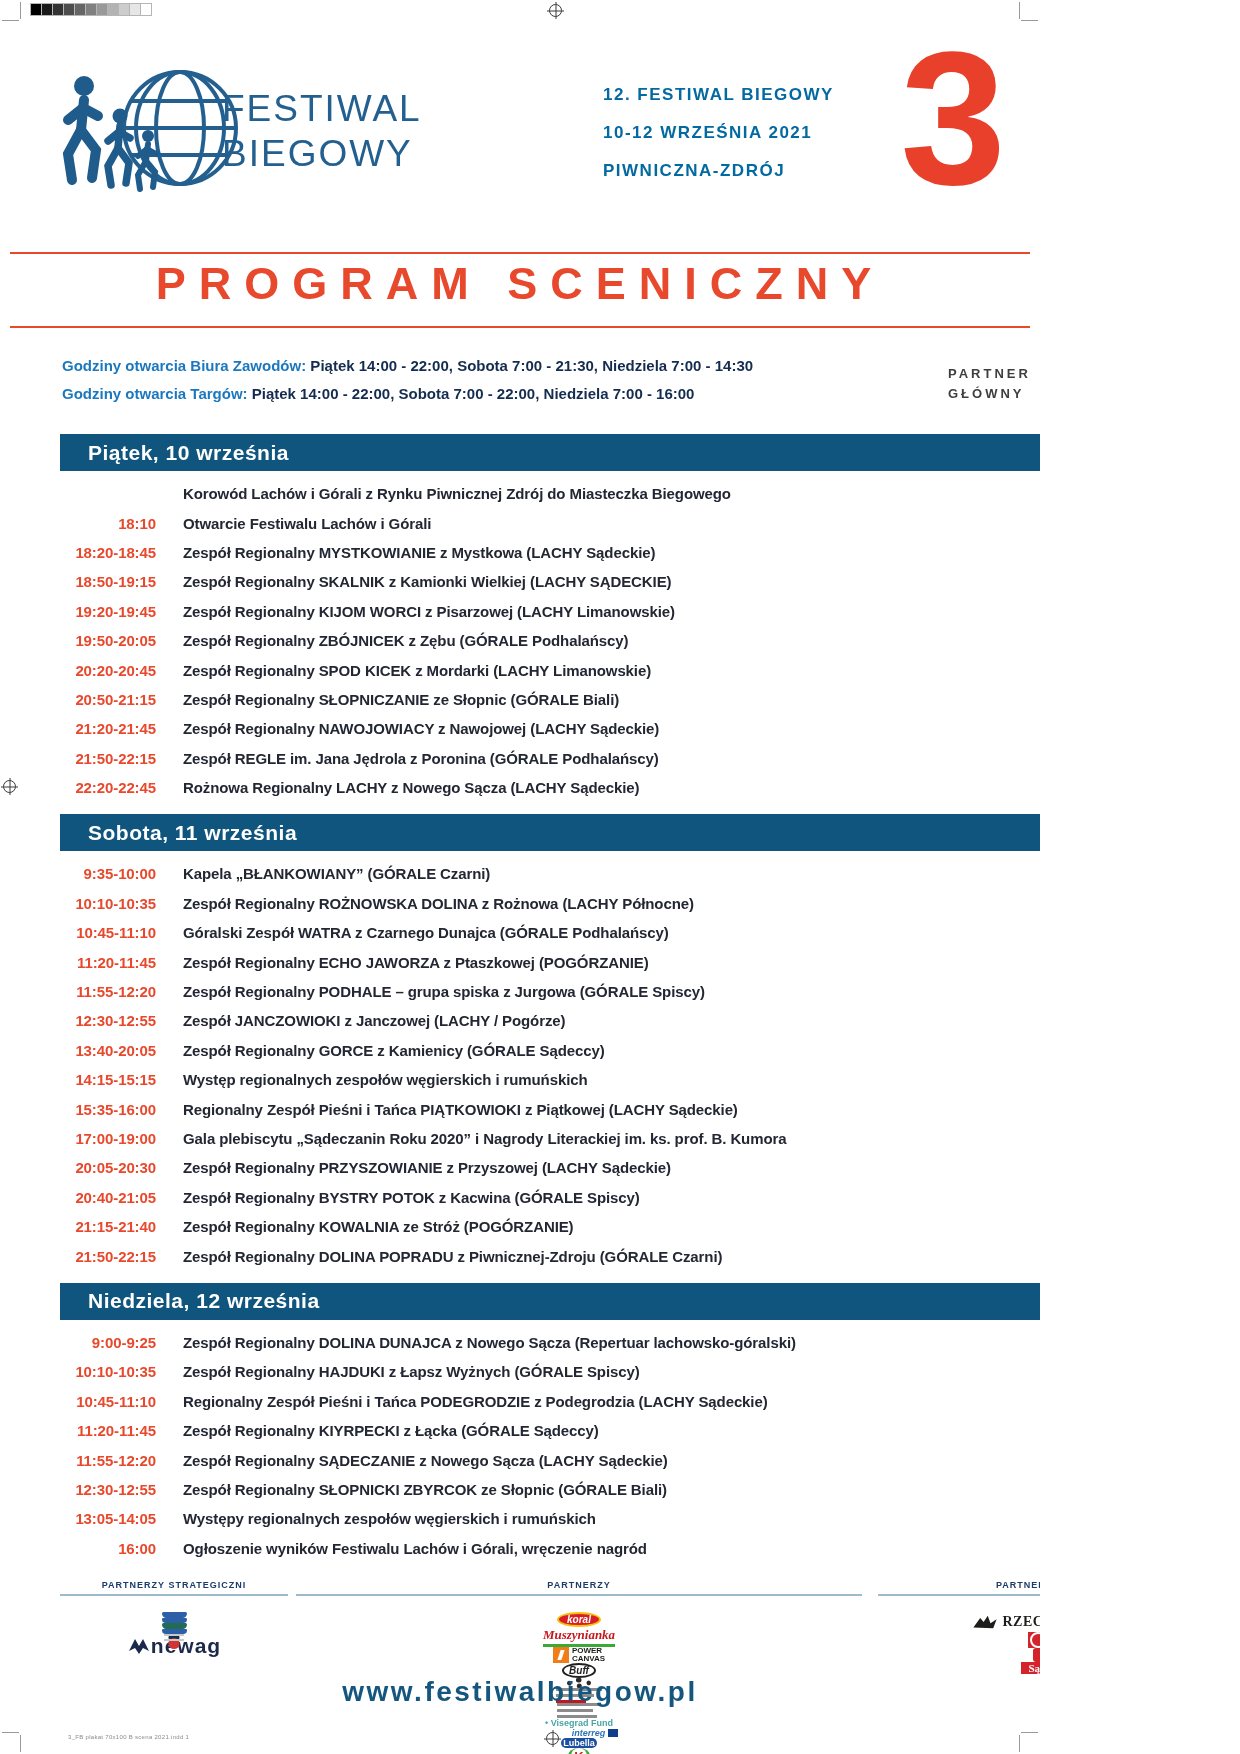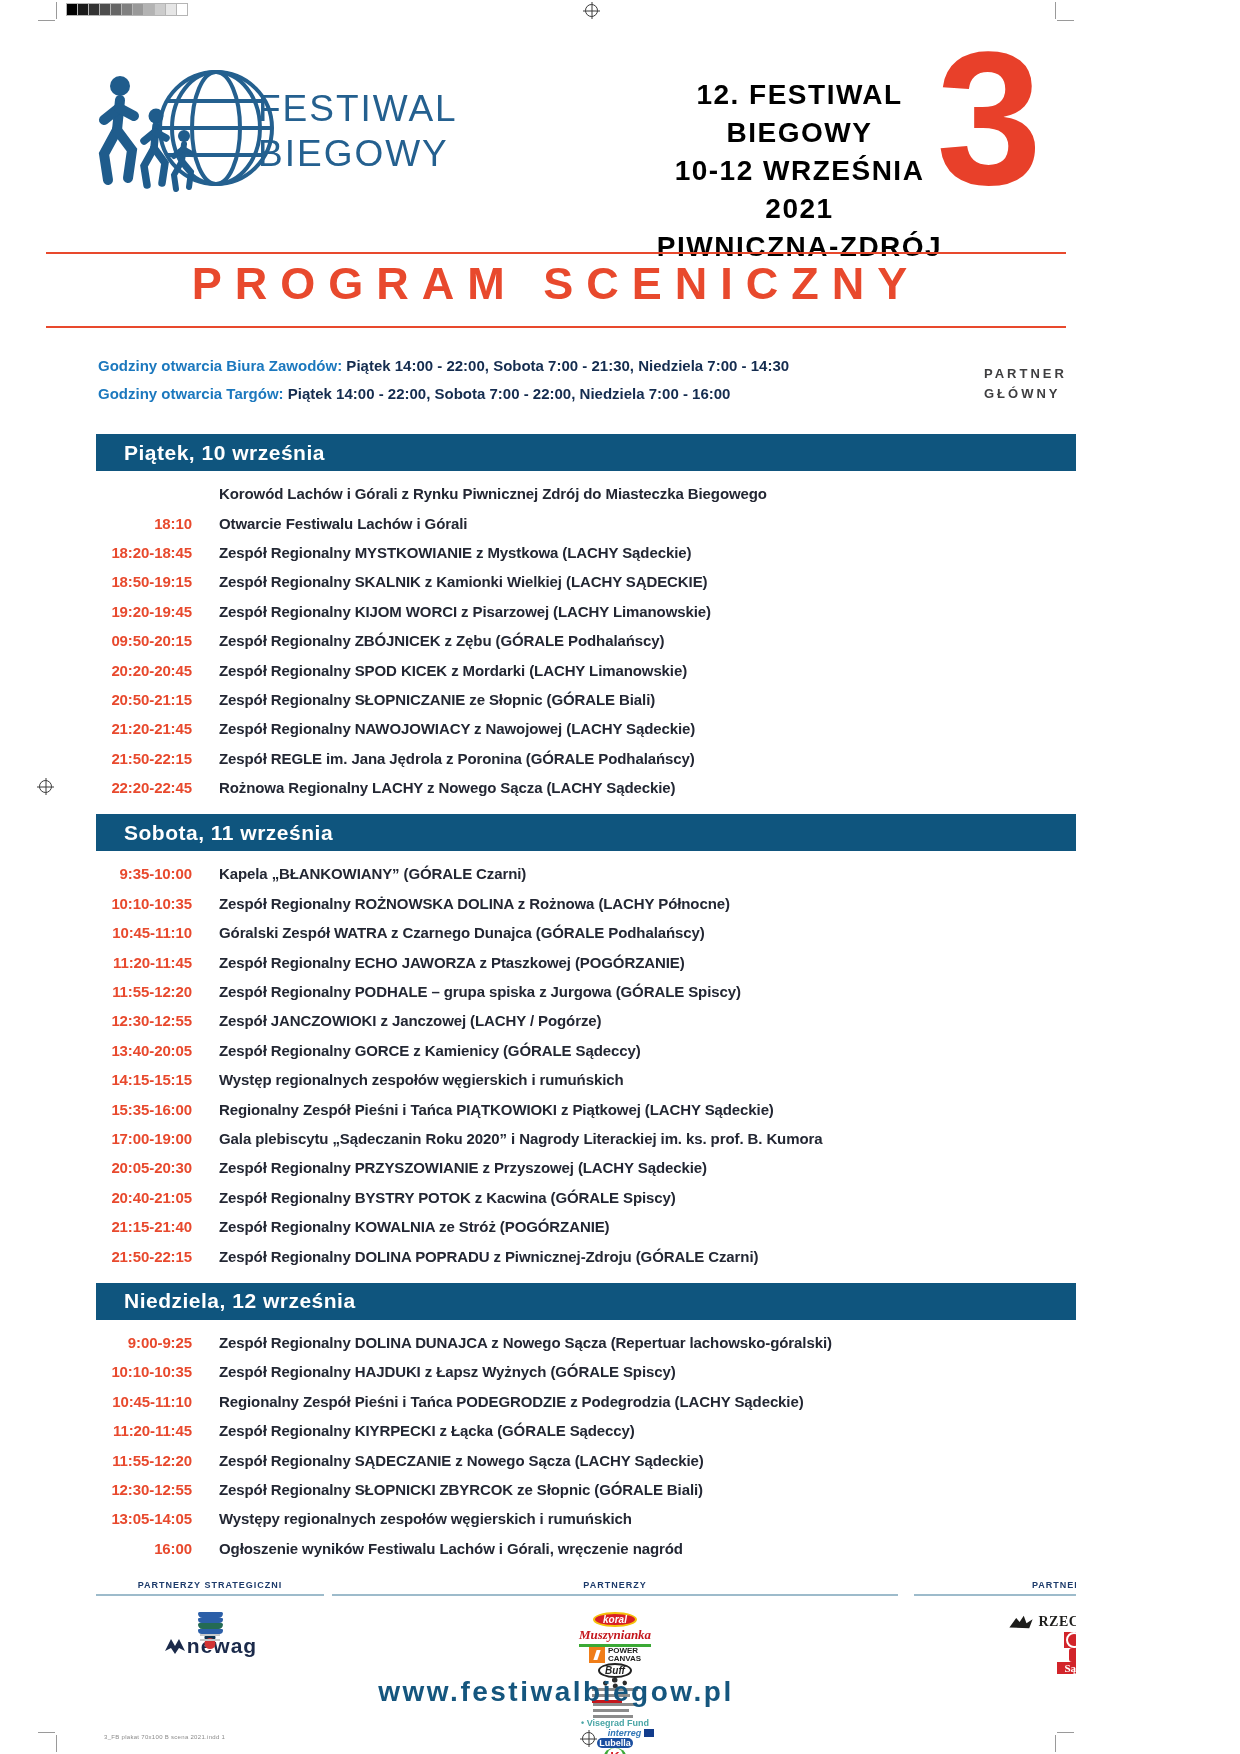--- a/index.html
+++ b/index.html
@@ -1,37 +1,37 @@
 <!DOCTYPE html>
 <html><head>
 <meta charset="utf-8">
 <style>
   html,body{margin:0;padding:0;background:#fff;}
   .page{position:relative;width:1040px;height:1754px;background:#ffffff;overflow:hidden;
-        font-family:"Liberation Sans",sans-serif;color:#232733;margin-left:36px;}
+        font-family:"Liberation Sans",sans-serif;color:#232733;}
 
   
   .gray-bar,.color-bar{position:absolute;top:3px;display:flex;}
   .gray-bar{left:30px;}
   .color-bar{left:1092px;}
   .gray-bar span,.color-bar span{width:10px;height:11px;border:1px solid #b5b5b5;margin-right:-1px;display:block;}
   .crop{position:absolute;background:#9a9a9a;}
   .crop.h{height:1px;width:17px;}
   .crop.v{width:1px;height:17px;}
   .reg{position:absolute;width:11px;height:11px;border:1px solid #3a3a3a;border-radius:50%;}
   .reg::before{content:"";position:absolute;left:50%;top:-3px;bottom:-3px;width:1px;background:#3a3a3a;transform:translateX(-50%);}
   .reg::after{content:"";position:absolute;top:50%;left:-3px;right:-3px;height:1px;background:#3a3a3a;transform:translateY(-50%);}
   .slug{position:absolute;font-size:6px;color:#8a8a8a;letter-spacing:.3px;}
 
   
   .logo-svg{position:absolute;left:58px;top:58px;}
   .logo-text{position:absolute;left:222px;top:86px;font-size:37px;line-height:45px;
              color:#24608F;letter-spacing:2px;font-weight:500;}
-  .event-block{position:absolute;left:603px;top:76px;width:321px;text-align:center;
-               color:#000000;font-weight:bold;font-size:28px;line-height:38px;letter-spacing:1.5px;}
+  .event-block{position:absolute;left:603px;top:76px;width:321px;
+               color:#0369a1;font-weight:bold;font-size:17px;line-height:38px;letter-spacing:1.5px;}
   .page-num{position:absolute;left:893px;top:42px;width:120px;text-align:center;
             font-size:190px;line-height:152px;font-weight:bold;color:#E8402A;}
 
   .rule{position:absolute;left:10px;right:10px;height:2px;background:#E8492D;}
   .doc-title{position:absolute;top:258px;left:0;width:100%;text-align:center;
              font-size:45px;font-weight:bold;letter-spacing:13px;color:#E8492D;}
 
   .info{position:absolute;left:62px;top:352px;font-size:15px;font-weight:bold;line-height:28px;color:#142C4F;}
   .info .lbl{color:#1B78BE;}
 
@@ -231,21 +231,21 @@
         </div>
         <div class="row">
           <div class="time">18:50-19:15</div>
           <div class="desc">Zespół Regionalny SKALNIK z Kamionki Wielkiej (LACHY SĄDECKIE)</div>
         </div>
         <div class="row">
           <div class="time">19:20-19:45</div>
           <div class="desc">Zespół Regionalny KIJOM WORCI z Pisarzowej (LACHY Limanowskie)</div>
         </div>
         <div class="row">
-          <div class="time">09:50-20:15</div>
+          <div class="time">19:50-20:05</div>
           <div class="desc">Zespół Regionalny ZBÓJNICEK z Zębu (GÓRALE Podhalańscy)</div>
         </div>
         <div class="row">
           <div class="time">20:20-20:45</div>
           <div class="desc">Zespół Regionalny SPOD KICEK z Mordarki (LACHY Limanowskie)</div>
         </div>
         <div class="row">
           <div class="time">20:50-21:15</div>
           <div class="desc">Zespół Regionalny SŁOPNICZANIE ze Słopnic (GÓRALE Biali)</div>
         </div>

